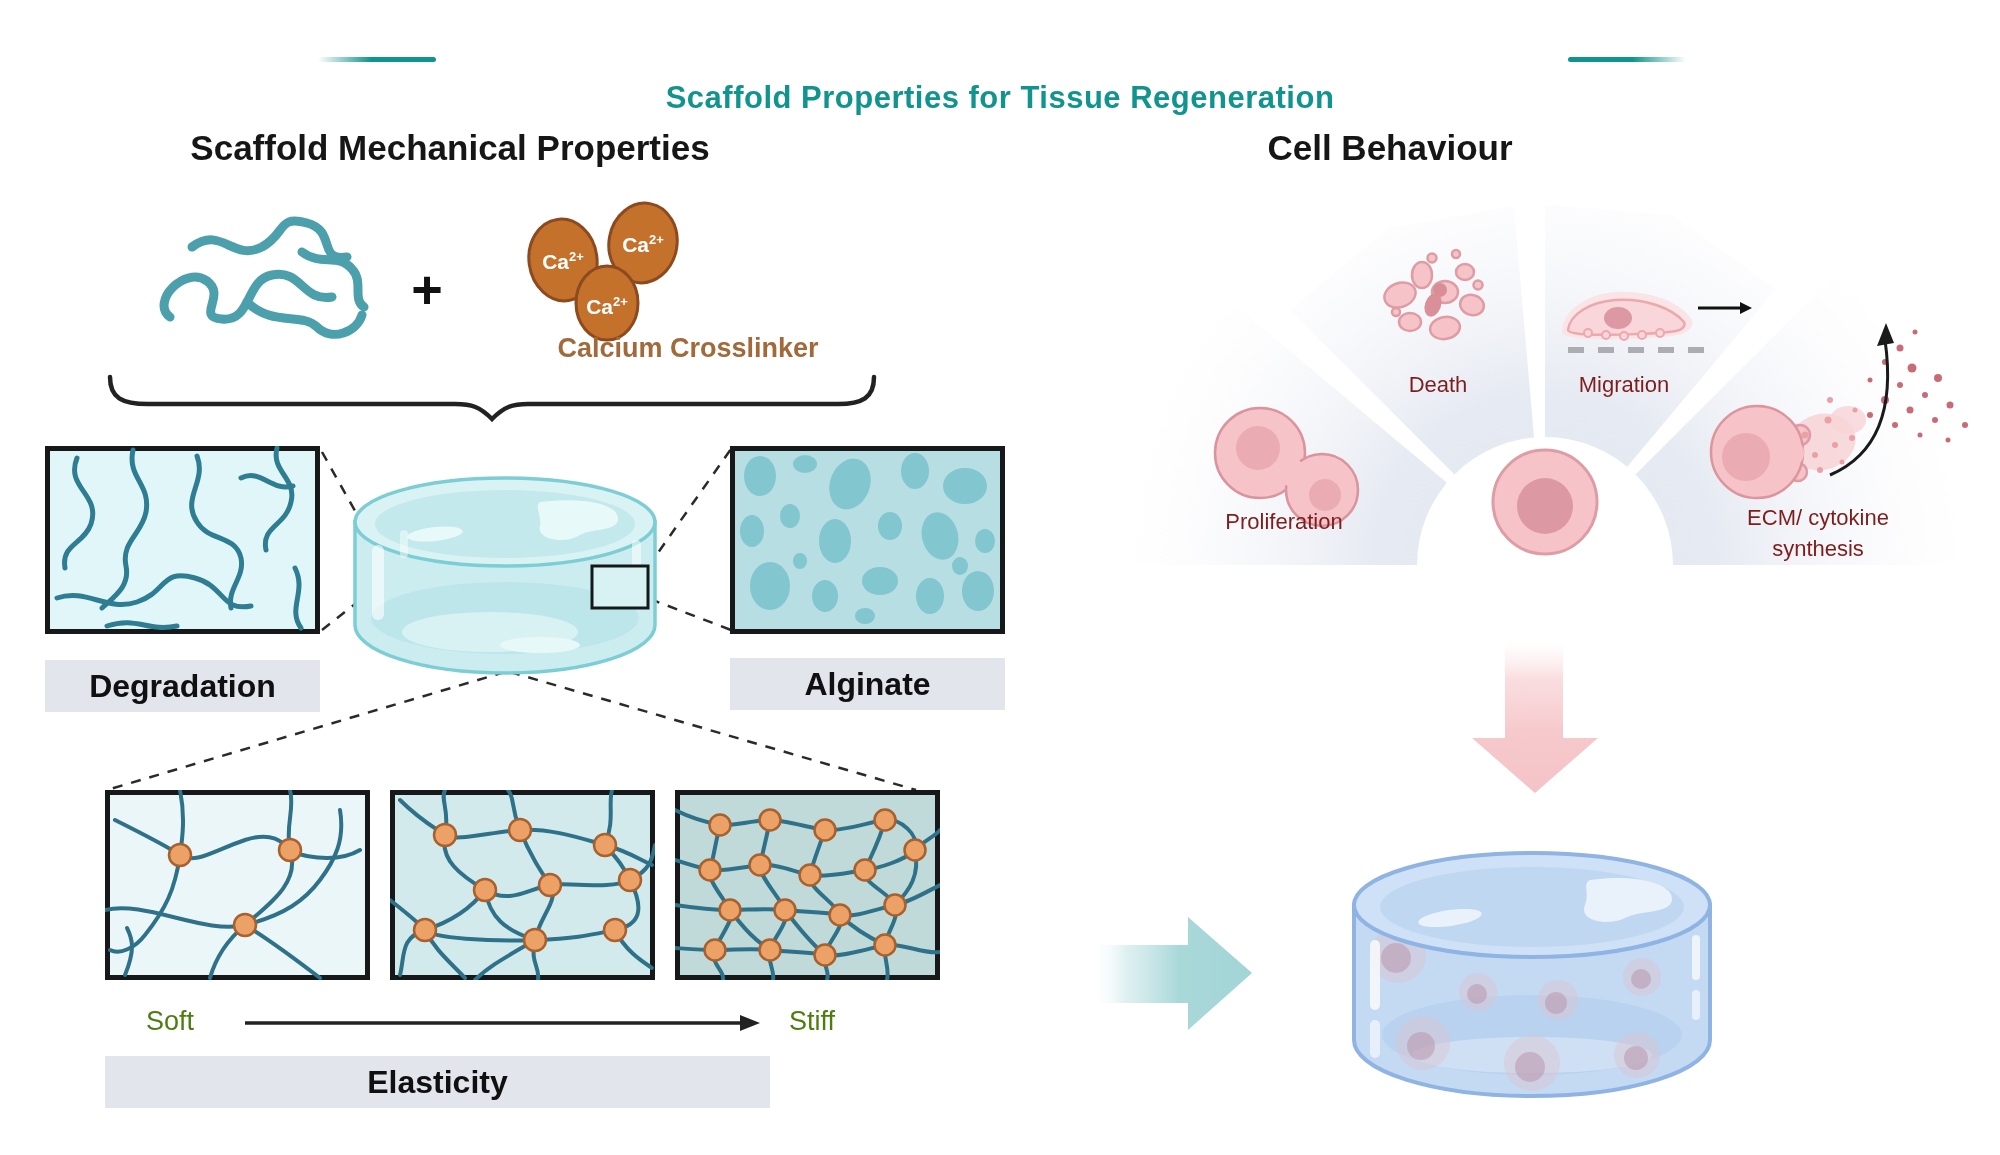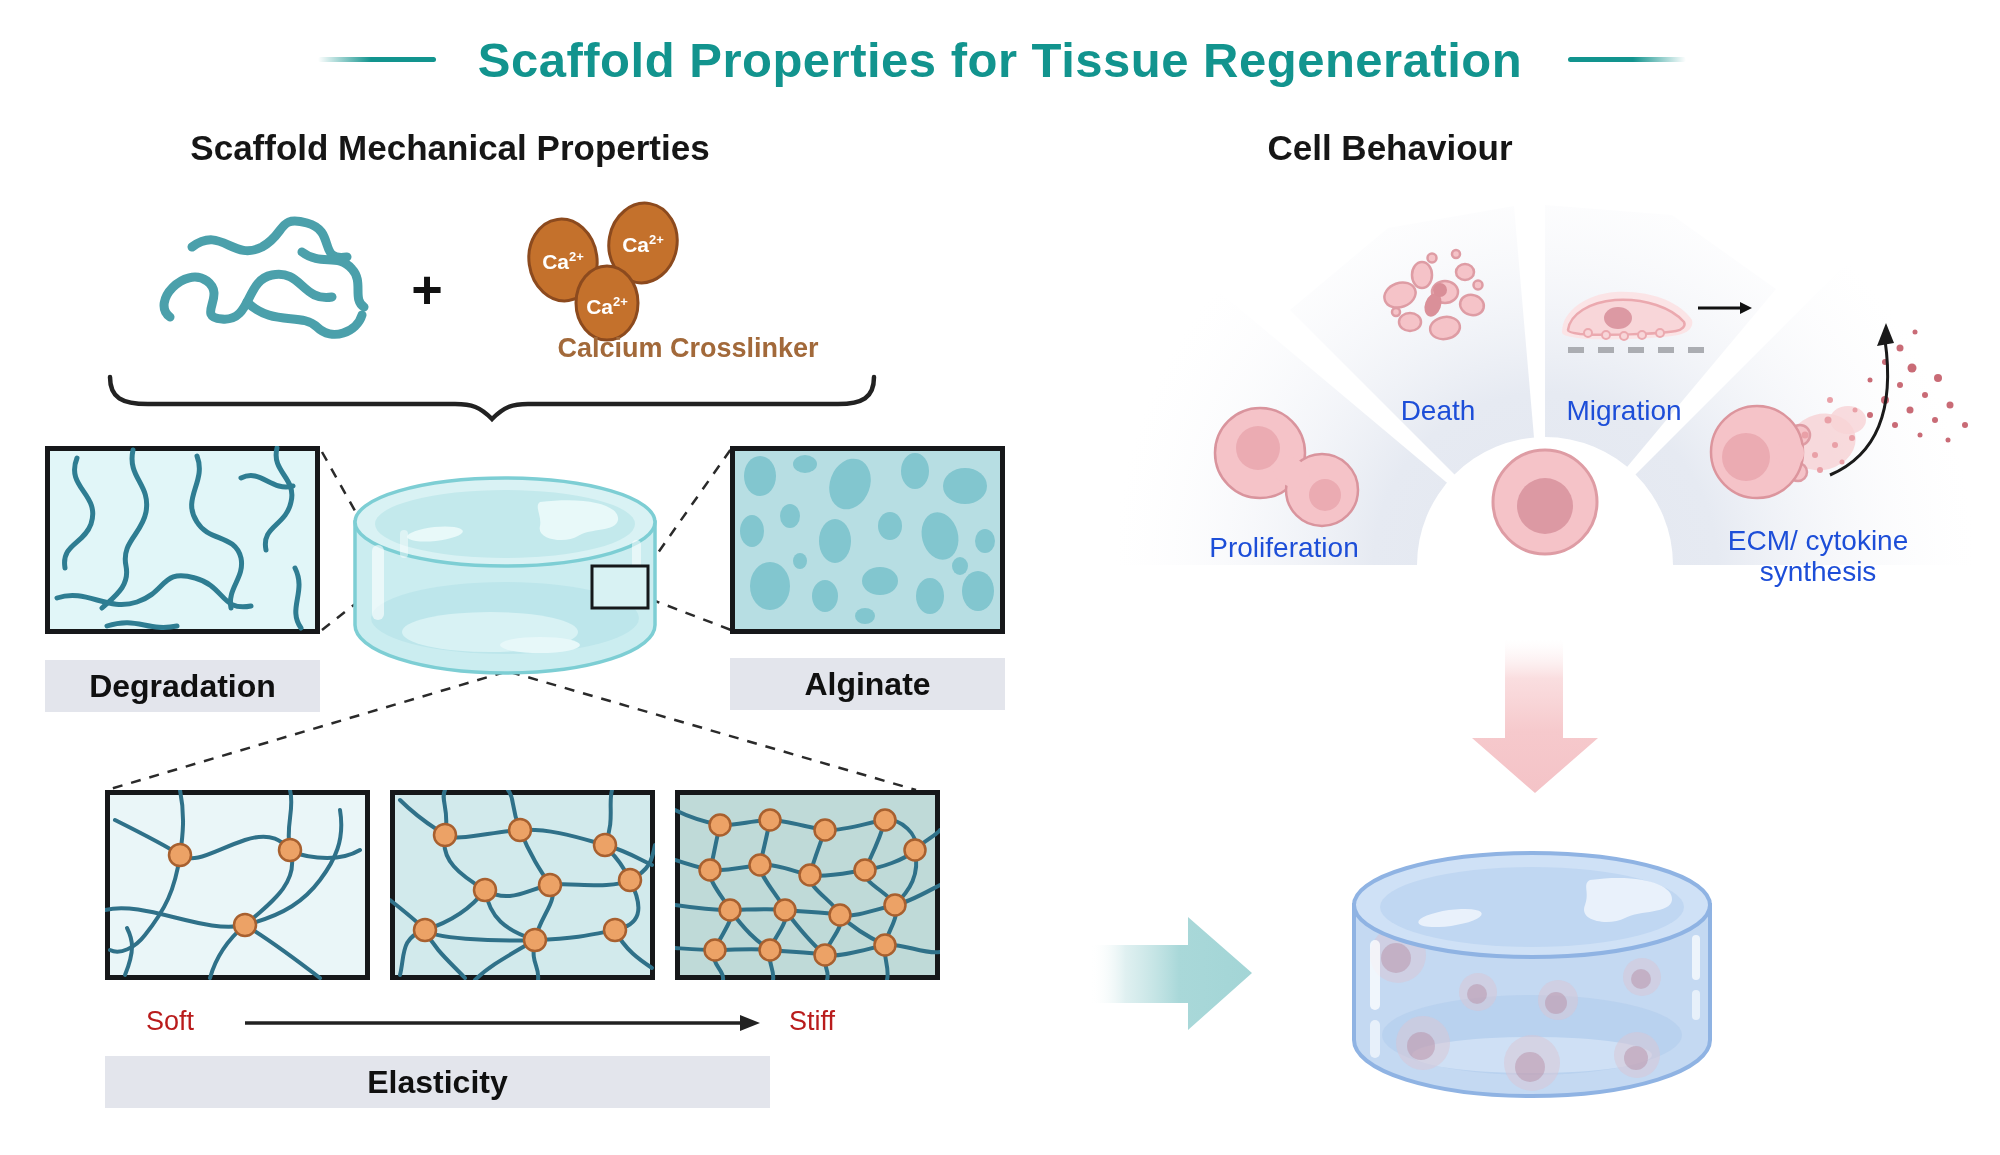--- a/index.html
+++ b/index.html
@@ -12,35 +12,35 @@
     --pore-fill:#82C6CF; --cyl-fill:#CBEDF0; --cyl-stroke:#7DCED4;
     --cell-pink:#F5C3C8; --cell-pink-stroke:#DE9CA4; --nucleus-pink:#DC99A3;
     --fan-gray:#E3E7F0; --arrow-pink:#F5C7CA; --arrow-teal:#A9D8D9;
     --scaffold-blue:#C4D9F2; --scaffold-blue-stroke:#8FB3E3;
     --embedded-cell:#D8C5D4; --embedded-nucleus:#BE9DB2;
   }
   html,body{margin:0;padding:0;background:#fff;font-family:"Liberation Sans",sans-serif;}
   .canvas{position:relative;width:2000px;height:1155px;background:#fff;overflow:hidden;}
   .abs{position:absolute;}
   .ctr{text-align:center;}
-  .page-title{font-size:49px;font-weight:bold;color:var(--title-teal);letter-spacing:.5px;}
+  .page-title{font-size:31px;font-weight:bold;color:var(--title-teal);letter-spacing:.5px;margin-top:48px;}
   .title-line{height:5px;border-radius:3px;}
   .title-line.left{background:linear-gradient(to left,var(--title-teal) 55%,rgba(18,148,142,0));}
   .title-line.right{background:linear-gradient(to right,var(--title-teal) 55%,rgba(18,148,142,0));}
   .section-heading{font-size:35px;font-weight:bold;color:var(--heading-dark);}
   .plus{font-size:54px;font-weight:bold;color:#111;}
   .ingredient-label{font-size:27px;font-weight:bold;}
   .alginate{color:var(--alginate-teal);}
   .calcium{color:var(--calcium-brown);}
   .ion-text{font-size:21px;font-weight:bold;color:#fff;line-height:1;}
   .ion-text sup{font-size:13px;}
   .panel-label{background:var(--label-bg);font-size:32px;font-weight:bold;color:#101010;
     display:flex;align-items:center;justify-content:center;}
-  .axis-label{font-size:27px;color:#b91c1c;}
-  .behaviour-label{font-size:28px;color:#1d4ed8;font-weight:400;margin-top:23px;}
+  .axis-label{font-size:27px;color:#4d7c0f;}
+  .behaviour-label{font-size:22px;color:#7f1d1d;font-weight:400;}
   svg{display:block;}
   .net{stroke:var(--network-line);stroke-width:4;fill:none;stroke-linecap:round;}
   .node{fill:var(--crosslink-orange);stroke:var(--crosslink-border);stroke-width:2.5;}
   .strand{stroke:var(--strand-teal);stroke-width:5;fill:none;stroke-linecap:round;}
   .pore{fill:var(--pore-fill);}
   .ion{fill:var(--ion-orange);stroke:var(--ion-border);stroke-width:3;}
   .dash{stroke:#2a2a2a;stroke-width:2.5;stroke-dasharray:10 9;fill:none;}
   .cellbody{fill:var(--cell-pink);stroke:var(--cell-pink-stroke);stroke-width:2.5;}
   .nucleus{fill:var(--nucleus-pink);}
 </style>

